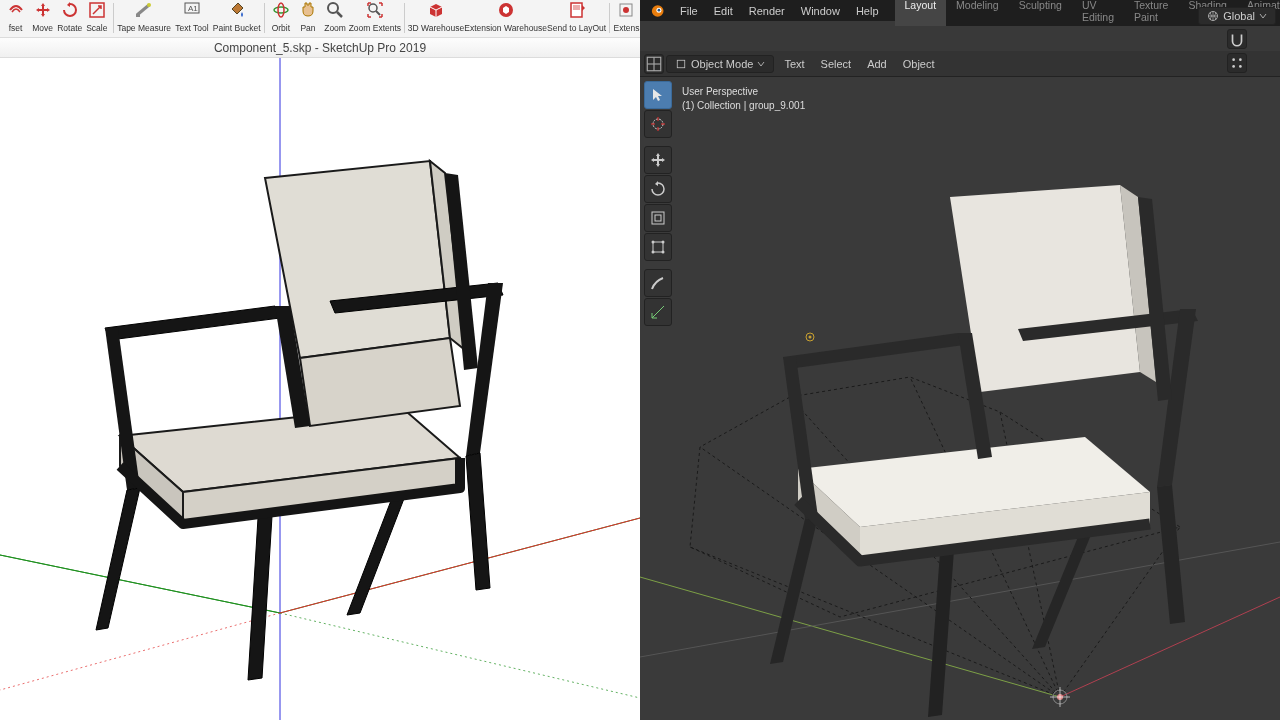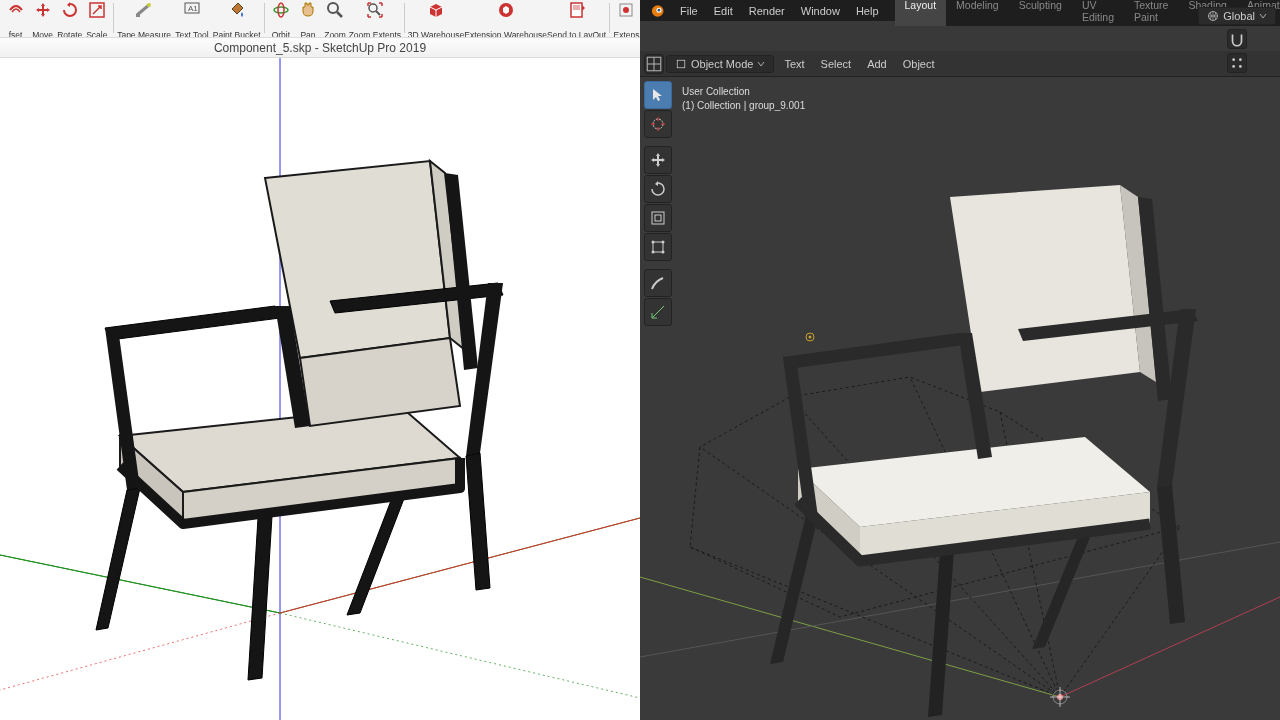--- a/index.html
+++ b/index.html
@@ -5,21 +5,21 @@
   * { box-sizing: border-box; margin: 0; padding: 0; font-family: -apple-system, "Segoe UI", Arial, sans-serif; }
   body { width: 1280px; height: 720px; overflow: hidden; display: flex; }
   
   .su-pane { width: 640px; height: 720px; position: relative; background: #fff; display: flex; flex-direction: column; }
   .su-toolbar { height: 38px; background: #f4f4f4; border-bottom: 1px solid #dcdcdc; display: flex; align-items: flex-start; gap: 0; font-size: 9px; color: #333; padding-left: 2px; overflow: hidden; }
   .su-tool { width: 35px; display: flex; flex-direction: column; align-items: center; padding-top: 1px; cursor: pointer; white-space: nowrap; font-size: 8.5px; }
   .su-tool.wide { width: 54px; }
   .su-tool.wider { width: 68px; }
   .su-tool.widest { width: 100px; }
   .su-tool svg { width: 18px; height: 18px; }
-  .su-tool span.lbl { margin-top: 11px; }
+  .su-tool span.lbl { margin-top: 4px; }
   .su-divider { width: 1px; height: 30px; background: #ccc; margin: 3px 3px 0 3px; }
   .su-title { height: 20px; border-bottom: 1px solid #dcdcdc; font-size: 12px; color: #444; text-align: center; line-height: 20px; background: linear-gradient(#fdfdfd,#f0f0f0); }
   .su-canvas { flex: 1; position: relative; background: #fff; overflow: hidden; }
   .su-canvas svg { position: absolute; top:0; left:0; }
   
   .bl-pane { width: 640px; height: 720px; background: #393939; position: relative; display: flex; flex-direction: column; color: #ddd; }
   .bl-menubar { height: 21px; background: #1e1e1e; display: flex; align-items: center; font-size: 11px; color: #ccc; }
   .bl-logo { width: 20px; height: 20px; margin: 0 6px; }
   .bl-menu-item { padding: 0 8px; cursor: pointer; }
   .bl-tabs { display: flex; margin-left: 8px; flex:1; overflow:hidden; }
@@ -319,21 +319,21 @@
             <path d="M2 14 Q5 6 13 3" fill="none" stroke="#ccc" stroke-width="2"></path>
           </svg>
         </div>
       <div class="bl-tool">
           <svg viewBox="0 0 16 16">
             <path d="M2 14 L14 2 M2 14 L2 9 M2 14 L7 14" fill="none" stroke="#7c7"></path>
           </svg>
         </div>
     </div>
     <div class="bl-overlay-text">
-      <div>User Collection</div>
+      <div>User Perspective</div>
       <div>(1) Collection | group_9.001</div>
     </div>
     <svg class="scene" width="640" height="673" viewBox="0 0 640 673">
 
       <line x1="0" y1="500" x2="420" y2="620" stroke="#7da046" stroke-width="1"></line>
       <line x1="420" y1="620" x2="640" y2="520" stroke="#b04050" stroke-width="1"></line>
       <line x1="0" y1="580" x2="640" y2="465" stroke="#555" stroke-width="1"></line>
 
       <circle cx="170" cy="260" r="4" fill="none" stroke="#c8a030"></circle>
       <circle cx="170" cy="260" r="1.5" fill="#c8a030"></circle>

